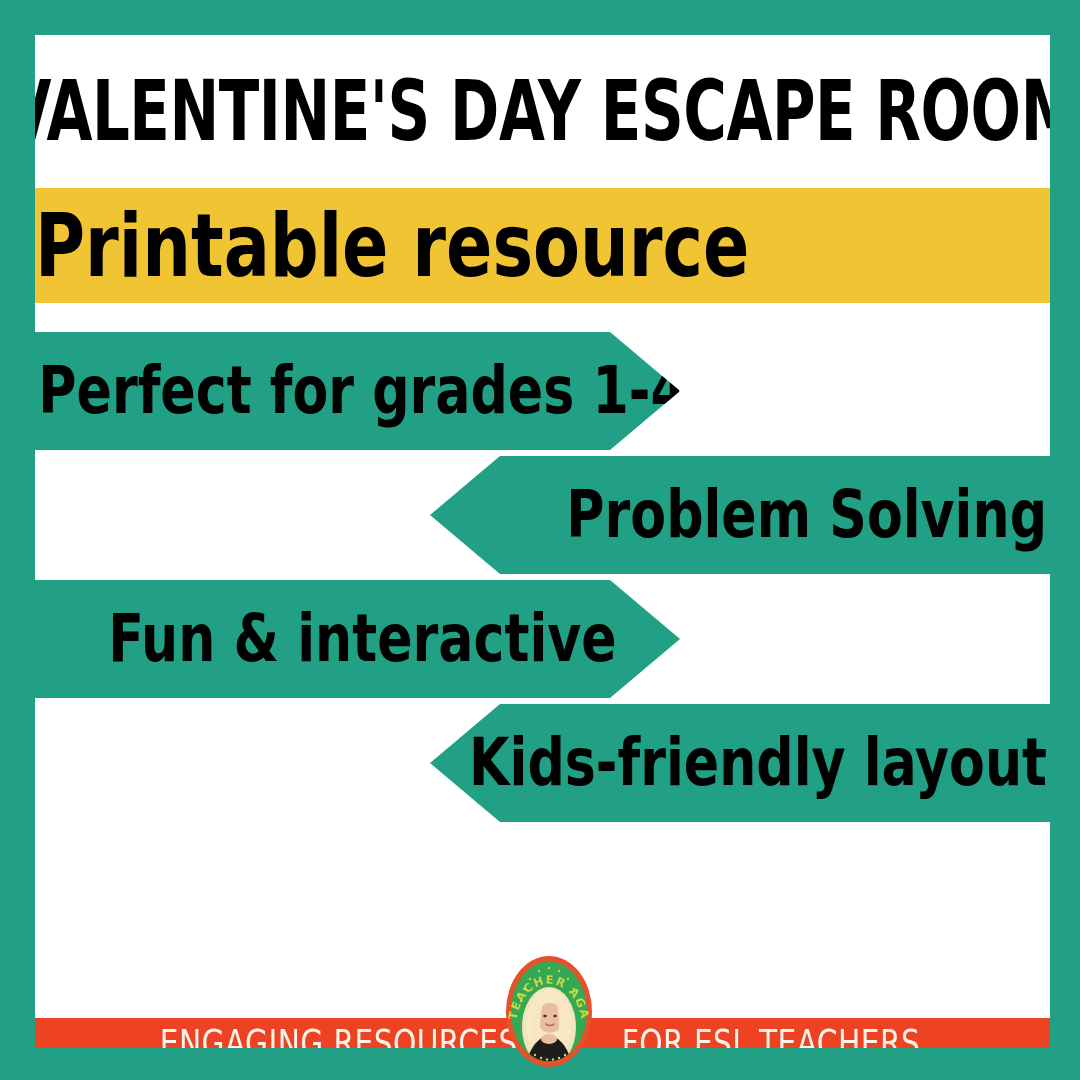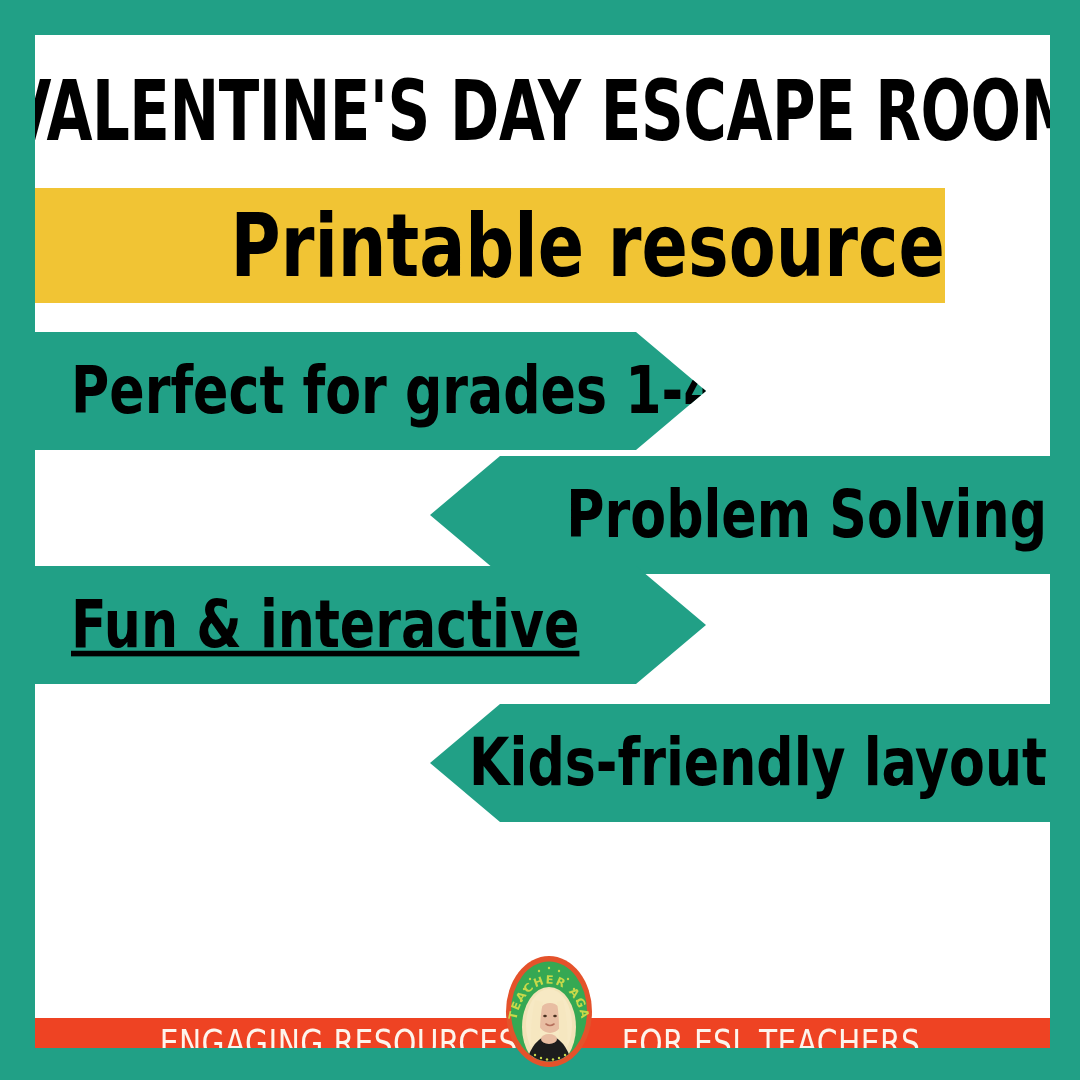--- a/index.html
+++ b/index.html
@@ -33,46 +33,45 @@
     letter-spacing:-0.5px;
     color:#000;
     white-space:nowrap;
     transform: scaleX(0.93) scaleY(1.18);
     transform-origin:center center;
   }
 
   
   #subtitle-band {
     position:absolute;
-    left:0; top:153px; width:910px; height:115px;
+    left:0; top:153px; width:1015px; height:115px;
     background:#f1c434;
-    display:flex; align-items:center; justify-content:flex-end;
+    display:flex; align-items:center; justify-content:flex-start;
   }
   #subtitle-text {
     font-family:"DejaVu Sans Condensed","Liberation Sans Narrow","Liberation Sans", sans-serif;
     font-weight:700;
     font-size:76px;
     color:#000;
     white-space:nowrap;
     transform: scaleY(1.15);
   }
 
   
   .chevron {
     position:absolute;
     background:#21a086;
     display:flex;
     align-items:center;
     height:118px;
   }
   .chev-right {
     left:-35px;
-    justify-content:flex-start;
+    justify-content:center;
     clip-path: polygon(0 0, calc(100% - 70px) 0, 100% 50%, calc(100% - 70px) 100%, 0 100%);
-    margin-left: 26px;
   }
   .chev-left {
     justify-content:flex-end;
     clip-path: polygon(70px 0, 100% 0, 100% 100%, 70px 100%, 0 50%);
   }
   .chev-label {
     font-family:"DejaVu Sans Condensed","Liberation Sans Narrow","Liberation Sans", sans-serif;
     font-weight:700;
     font-size:58px;
     color:#000;
@@ -127,21 +126,21 @@
   </div>
 
   <div class="chevron chev-right" style="top:297px; width:680px;">
     <span class="chev-label">Perfect for grades 1-4</span>
   </div>
 
   <div class="chevron chev-left" style="top:421px; right:-35px; width:655px;">
     <span class="chev-label">Problem Solving</span>
   </div>
 
-  <div class="chevron chev-right" style="top:531px; width:680px;text-decoration:underline;">
+  <div class="chevron chev-right" style="top:545px; width:680px;">
     <span class="chev-label">Fun &amp; interactive</span>
   </div>
 
   <div class="chevron chev-left" style="top:669px; right:-35px; width:655px;">
     <span class="chev-label">Kids-friendly layout</span>
   </div>
 
 
   <div id="footer-band">
     <span class="footer-text" id="footer-left">ENGAGING RESOURCES</span>

